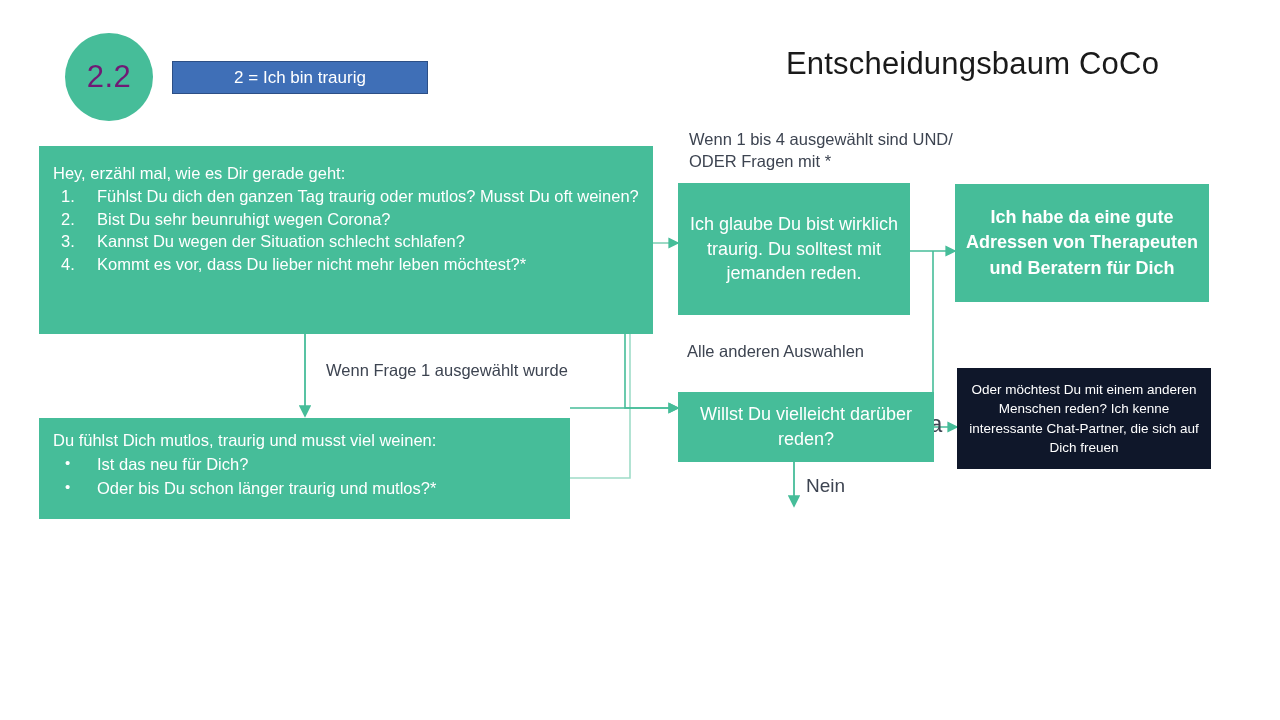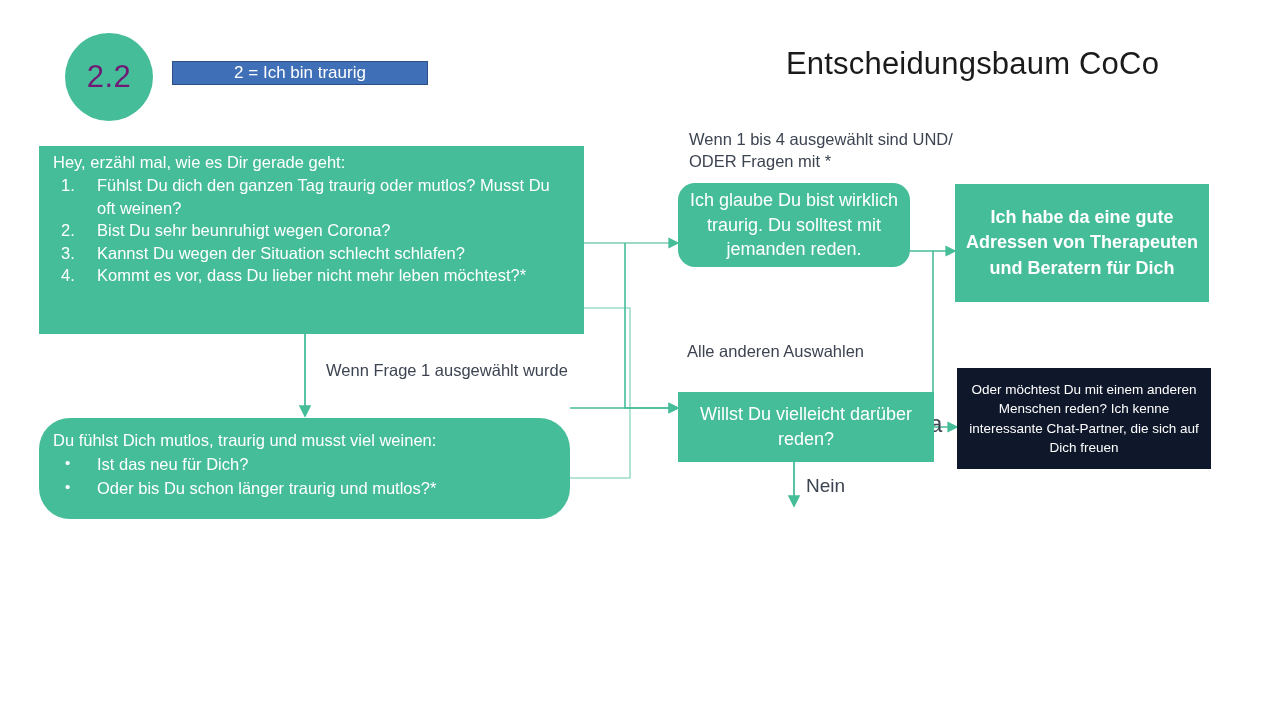--- a/index.html
+++ b/index.html
@@ -38,21 +38,21 @@
     justify-content: center;
     font-size: 31px;
     letter-spacing: 0.5px;
   }
 
   .mood-banner {
     position: absolute;
     left: 172px;
     top: 61px;
     width: 256px;
-    height: 24px;
+    height: 33px;
     background: #3f6fb7;
     border: 1px solid #2c4f86;
     color: #ffffff;
     display: flex;
     align-items: center;
     justify-content: center;
     font-size: 17px;
     box-sizing: border-box;
   }
 
@@ -80,23 +80,23 @@
     display: flex;
     align-items: center;
     justify-content: center;
     text-align: center;
   }
 
   
   #node-questions {
     left: 39px;
     top: 146px;
-    width: 545px;
+    width: 614px;
     height: 188px;
-    padding: 5px 14px 10px 14px;
+    padding: 16px 14px 10px 14px;
     font-size: 16.5px;
     line-height: 1.36;
   }
   #node-questions .lead { margin: 0 0 1px 0; }
   #node-questions ol {
     margin: 0;
     padding: 0;
     list-style: none;
   }
   #node-questions ol li {
@@ -112,21 +112,20 @@
 
   
   #node-followup {
     left: 39px;
     top: 418px;
     width: 531px;
     height: 101px;
     padding: 11px 14px;
     font-size: 16.5px;
     line-height: 1.42;
-    border-radius: 31px;
   }
   #node-followup .lead { margin: 0 0 1px 0; }
   #node-followup ul {
     margin: 0;
     padding: 0;
     list-style: none;
   }
   #node-followup ul li {
     position: relative;
     padding-left: 44px;
@@ -136,25 +135,24 @@
     left: 12px;
     top: -1px;
     font-size: 15px;
   }
 
   
   #node-believe-sad {
     left: 678px;
     top: 183px;
     width: 232px;
-    height: 84px;
+    height: 132px;
     font-size: 18px;
     line-height: 1.36;
     padding: 4px 7px;
-    border-radius: 17px;
   }
 
   
   #node-therapists {
     left: 955px;
     top: 184px;
     width: 254px;
     height: 118px;
     font-size: 18px;
     line-height: 1.4;

